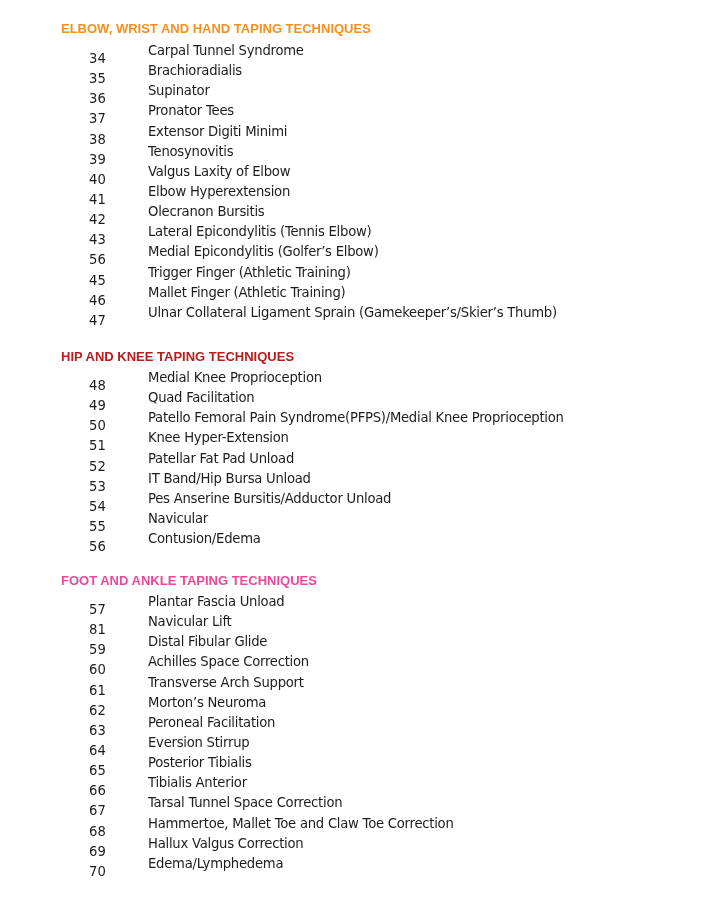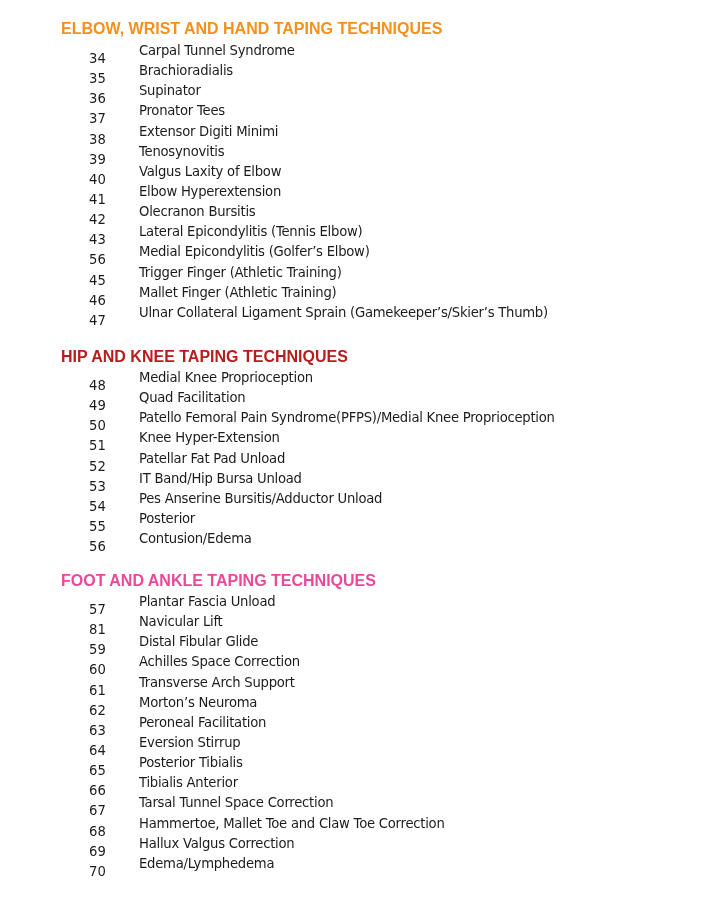--- a/index.html
+++ b/index.html
@@ -18,21 +18,21 @@
       position: absolute;
       left: 0;
       width: 708px;
     }
     .heading {
       position: absolute;
       left: 61px;
       margin: 0;
       font-family: "Liberation Sans", sans-serif;
       font-weight: bold;
-      font-size: 16px;
+      font-size: 13px;
       line-height: 22px;
       letter-spacing: 0px;
       white-space: nowrap;
     }
     .list {
       position: absolute;
       left: 0;
       margin: 0;
       padding: 0;
       list-style: none;
@@ -47,21 +47,21 @@
       white-space: nowrap;
     }
     .num {
       position: absolute;
       left: 89px;
       letter-spacing: 0.2px;
       margin-top: 8px;
     }
     .label {
       position: absolute;
-      left: 139px;
+      left: 148px;
       letter-spacing: -0.25px;
     }
   </style>
 </head>
 <body>
 
 <section class="section" style="top:0;">
   <h2 class="heading" style="top:18px; color:#F5901E;">ELBOW, WRIST AND HAND TAPING TECHNIQUES</h2>
   <ul class="list" style="top:41px;">
     <li class="row">
@@ -149,21 +149,21 @@
     <li class="row">
         <span class="num">53</span>
         <span class="label">IT Band/Hip Bursa Unload</span>
       </li>
     <li class="row">
         <span class="num">54</span>
         <span class="label">Pes Anserine Bursitis/Adductor Unload</span>
       </li>
     <li class="row">
         <span class="num">55</span>
-        <span class="label">Posterior</span>
+        <span class="label">Navicular</span>
       </li>
     <li class="row">
         <span class="num">56</span>
         <span class="label">Contusion/Edema</span>
       </li>
   </ul>
 </section>
 
 <section class="section" style="top:0;">
   <h2 class="heading" style="top:570px; color:#ec4899;">FOOT AND ANKLE TAPING TECHNIQUES</h2>

